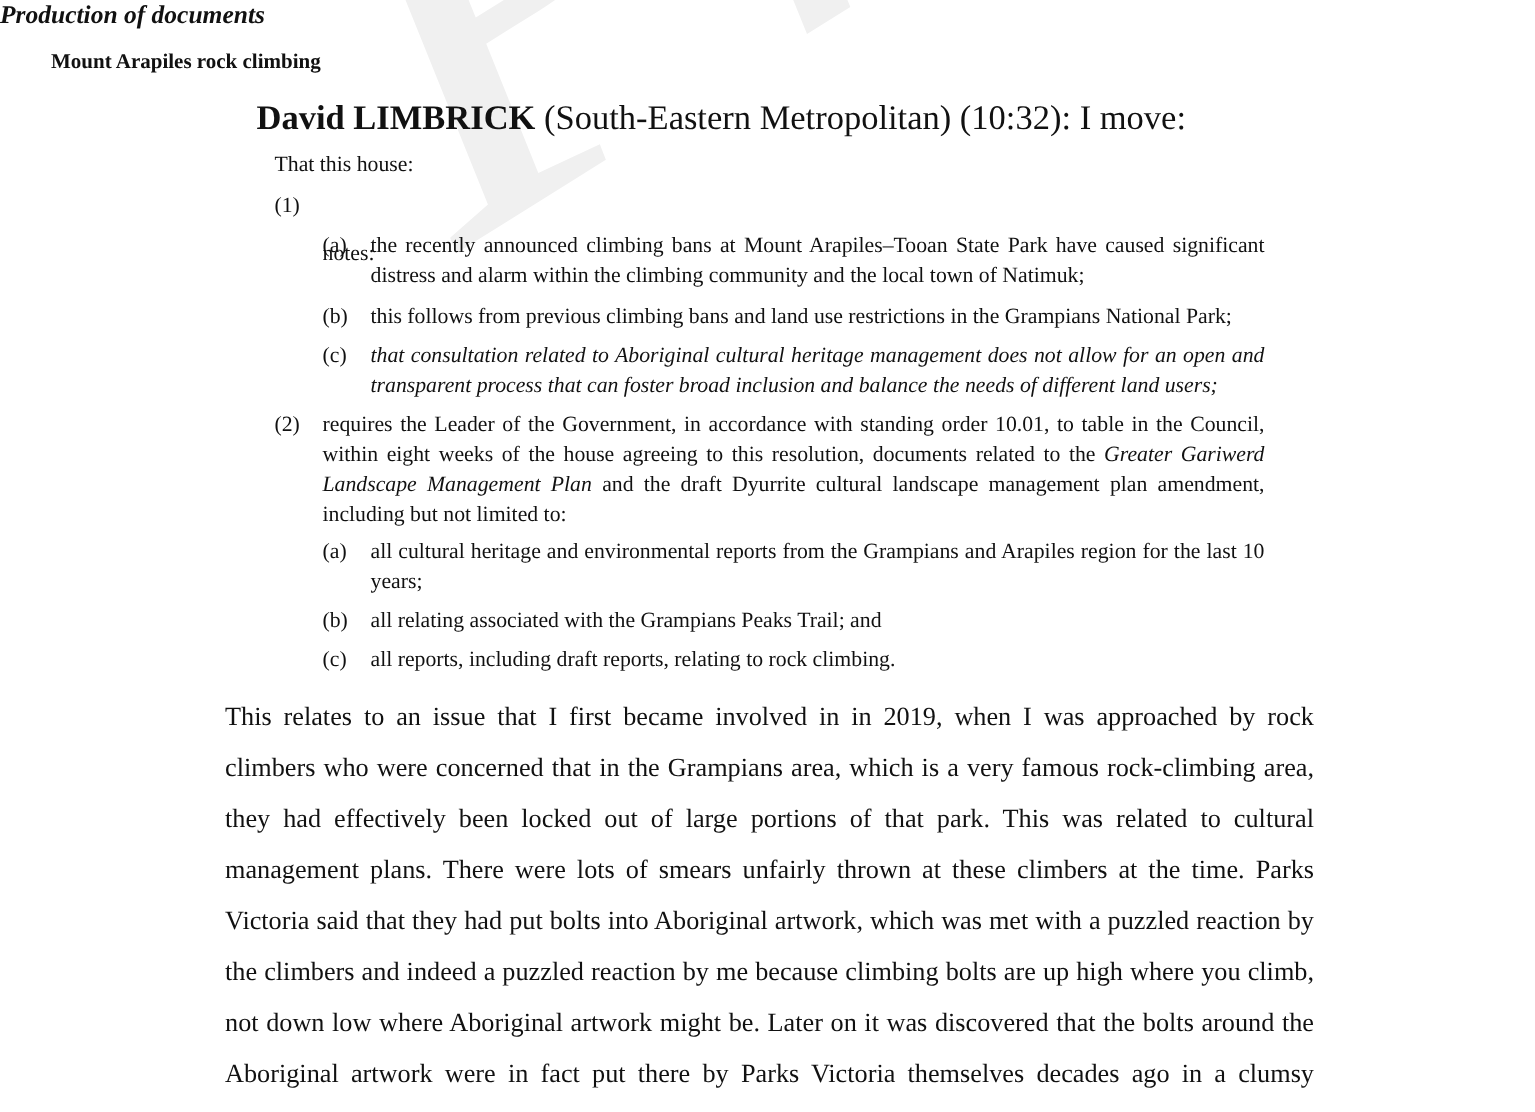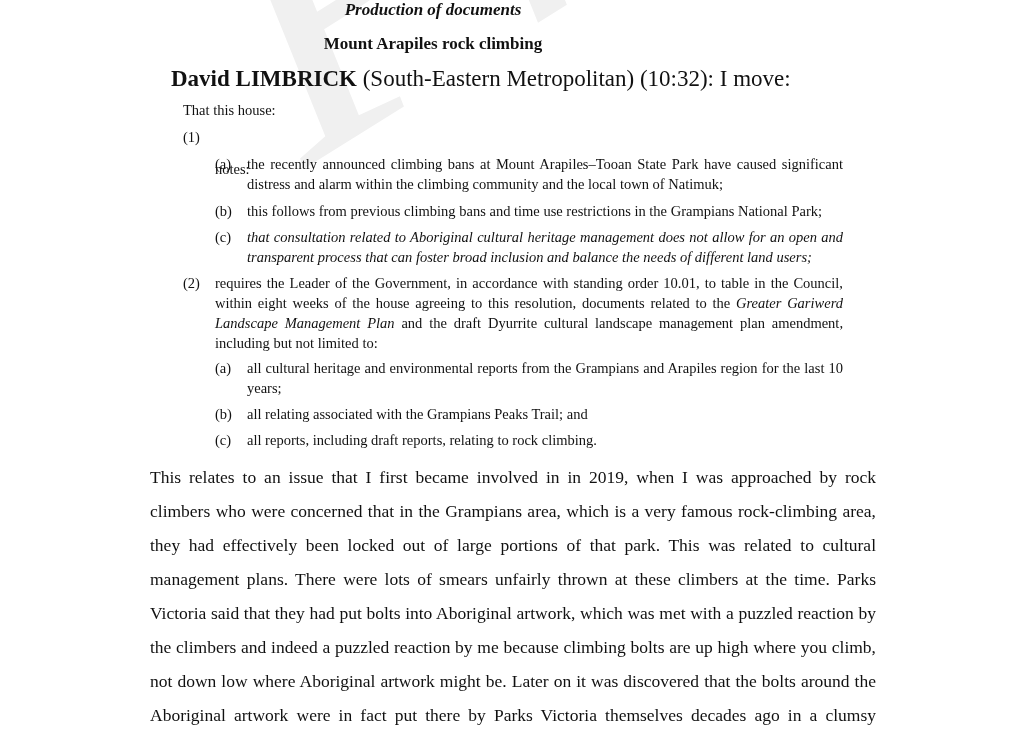--- a/index.html
+++ b/index.html
@@ -3,23 +3,23 @@
 <meta charset="utf-8">
 <style>
   html, body { margin: 0; padding: 0; background: #ffffff; }
   body { width: 1023px; height: 741px; position: relative; overflow: hidden;
          font-family: "Liberation Serif", serif; color: #111; }
   .watermark { position: absolute; left: 120px; top: -130px; font-size: 420px;
                font-style: italic; color: #f0f0f0; transform: rotate(-32deg);
                transform-origin: left top; white-space: nowrap; z-index: 0;
                font-family: "Liberation Serif", serif; line-height: 1; }
   .page { position: absolute; left: 0; top: 0; width: 1023px; z-index: 1; }
-  .center { position: absolute; left: 0; width: 866px; text-align: center; }
+  .center { position: absolute; left: 0; width: 866px; }
   .h-sub { top: 0px; font-size: 17px; font-weight: bold; font-style: italic; }
-  .h-title { top: 34px; font-size: 17px; font-weight: bold; }
+  .h-title { top: 34px; font-size: 14px; font-weight: bold; padding-left: 34px; }
   .mover { position: absolute; left: 171px; top: 66px; font-size: 23px; }
   .mover b { font-weight: bold; }
   .motion { position: absolute; font-size: 14.5px; line-height: 20px; }
   .lbl { position: absolute; }
   .txt { position: absolute; text-align: justify; }
   .para { position: absolute; left: 150px; top: 460px; width: 726px; font-size: 17.5px;
           line-height: 34px; text-align: justify; }
 </style>
 </head>
 <body>
@@ -37,21 +37,21 @@
   <div class="motion" style="left:0;top:0;width:1023px;">
     <div class="lbl" style="left:183px;top:100px;">That this house:</div>
 
     <div class="lbl" style="left:183px;top:127px;">(1)</div>
     <div class="txt" style="left:215px;top:127px;margin-top:32px;">notes:</div>
 
     <div class="lbl" style="left:215px;top:154px;">(a)</div>
     <div class="txt" style="left:247px;top:154px;width:596px;">the recently announced climbing bans at Mount Arapiles–Tooan State Park have caused significant distress and alarm within the climbing community and the local town of Natimuk;</div>
 
     <div class="lbl" style="left:215px;top:201px;">(b)</div>
-    <div class="txt" style="left:247px;top:201px;width:600px;white-space:nowrap;">this follows from previous climbing bans and time use restrictions in the Grampians National Park;</div>
+    <div class="txt" style="left:247px;top:201px;width:600px;white-space:nowrap;">this follows from previous climbing bans and land use restrictions in the Grampians National Park;</div>
 
     <div class="lbl" style="left:215px;top:227px;">(c)</div>
     <div class="txt" style="left:247px;top:227px;width:596px;font-style:italic;">that consultation related to Aboriginal cultural heritage management does not allow for an open and transparent process that can foster broad inclusion and balance the needs of different land users;</div>
 
     <div class="lbl" style="left:183px;top:273px;">(2)</div>
     <div class="txt" style="left:215px;top:273px;width:628px;"><span>requires the Leader of the Government, in accordance with standing order 10.01, to table in the Council, within eight weeks of the house agreeing to this resolution, documents related to the </span><i>Greater Gariwerd Landscape Management Plan</i><span> and the draft Dyurrite cultural landscape management plan amendment, including but not limited to:</span></div>
 
     <div class="lbl" style="left:215px;top:358px;">(a)</div>
     <div class="txt" style="left:247px;top:358px;width:596px;">all cultural heritage and environmental reports from the Grampians and Arapiles region for the last 10 years;</div>
 

